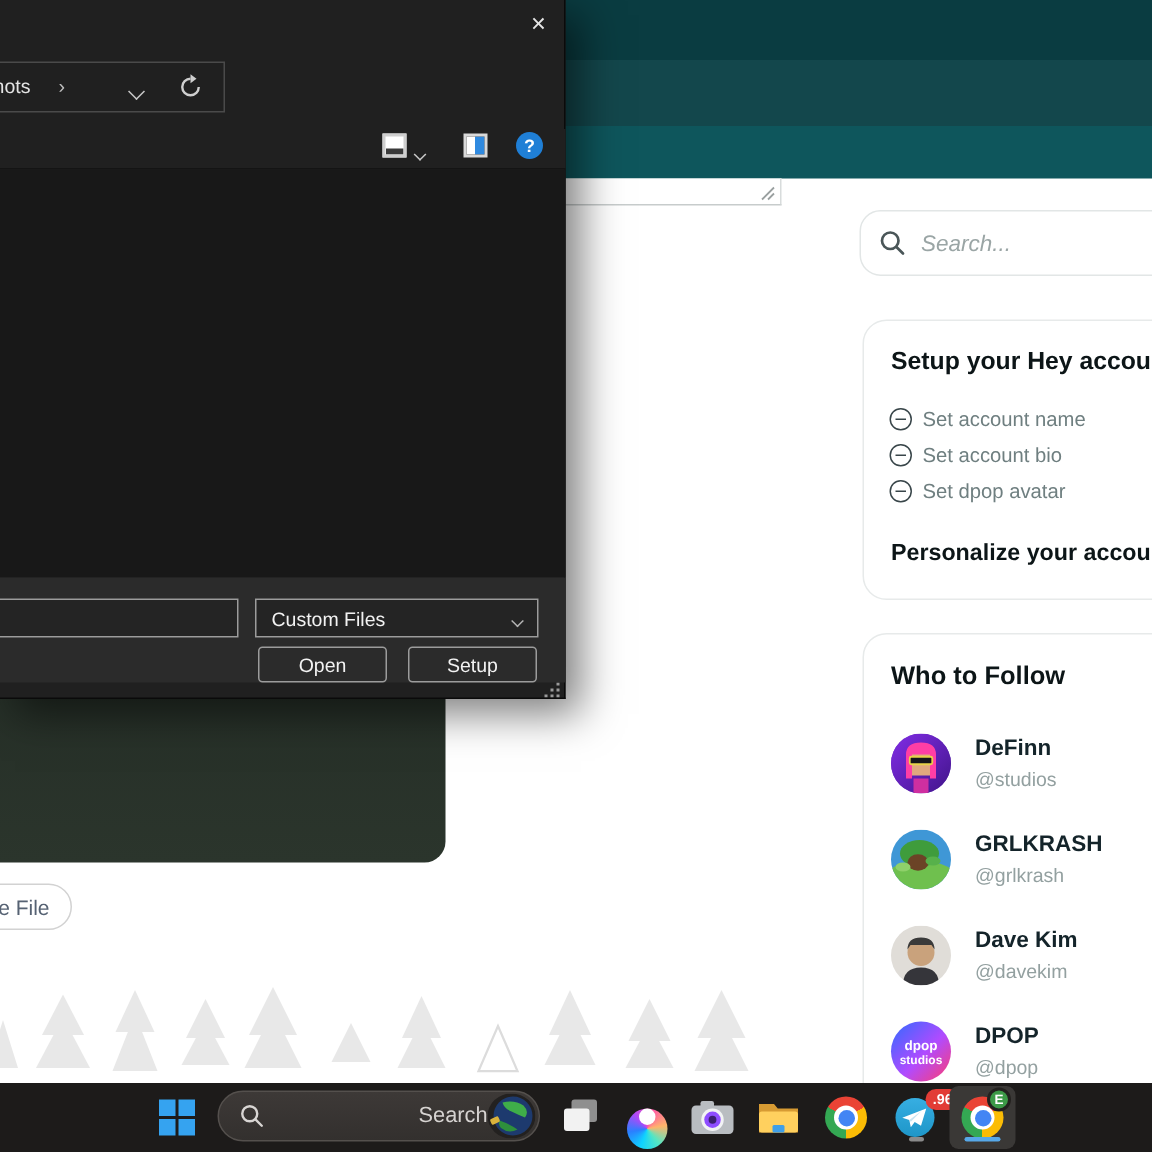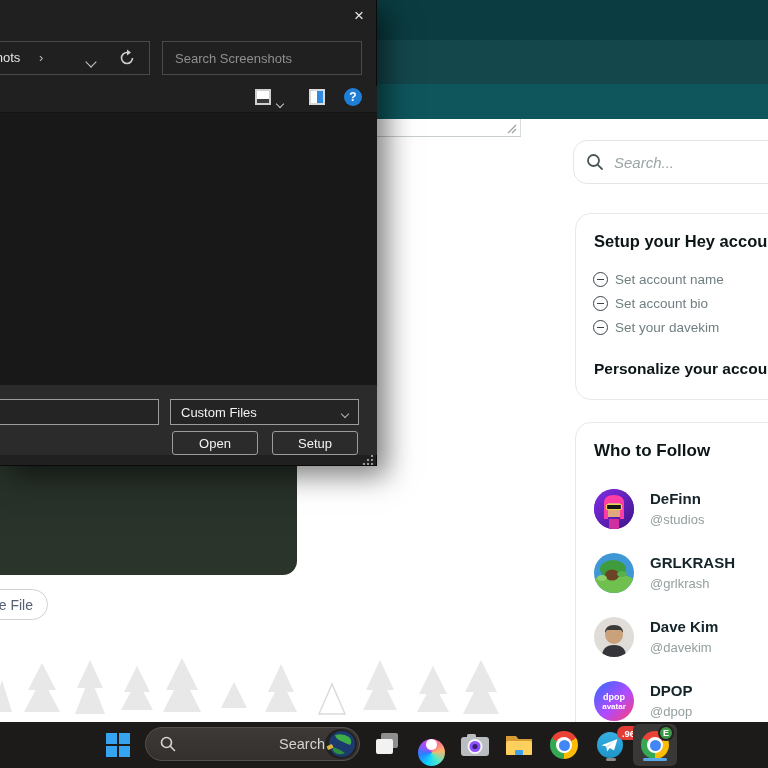--- a/index.html
+++ b/index.html
@@ -186,21 +186,21 @@
     <div class="chk-row" style="top:82px">
       <span class="circle-minus">
           <i></i>
         </span>
       <span class="chk-label">Set account bio</span>
     </div>
     <div class="chk-row" style="top:106px">
       <span class="circle-minus">
           <i></i>
         </span>
-      <span class="chk-label">Set your davekim</span>
+      <span class="chk-label">Set dpop avatar</span>
     </div>
     <div class="card-footer">Personalize your account</div>
   </div>
 
   <div class="abs card card2">
     <div class="card-title" style="font-size:17px">Who to Follow</div>
 
     <div class="user-row" style="top:66px">
       <span class="avatar">
         <svg width="40" height="40" viewBox="0 0 40 40">
@@ -247,21 +247,21 @@
         </svg>
       </span>
       <span class="uname">Dave Kim</span>
       <span class="uhandle">@davekim</span>
     </div>
 
     <div class="user-row" style="top:258px">
       <span class="avatar" style="background:linear-gradient(135deg,#2f6bff 0%,#b14bff 55%,#ff3d6e 100%);
                    display:flex;flex-direction:column;align-items:center;justify-content:center;">
         <span style="color:#fff;font-size:9px;font-weight:bold;line-height:10px">dpop</span>
-        <span style="color:#fff;font-size:8px;font-weight:bold;line-height:9px">avatar</span>
+        <span style="color:#fff;font-size:8px;font-weight:bold;line-height:9px">studios</span>
       </span>
       <span class="uname">DPOP</span>
       <span class="uhandle">@dpop</span>
     </div>
   </div>
 
   <div class="abs dialog">
     <div class="dlg-close">
       <span>×</span>
     </div>
@@ -269,27 +269,20 @@
     <div class="crumb-box">
       <span class="crumb-text">Screenshots</span>
       <span class="crumb-chev">›</span>
       <span class="crumb-drop"><span class="chev-down"></span></span>
       <svg class="crumb-refresh" width="20" height="20" viewBox="0 0 20 20">
         <path d="M15.5 10 A5.5 5.5 0 1 1 10 4.5" fill="none" stroke="#cfcfcf" stroke-width="1.6"></path>
         <polygon points="10,1.5 10,7.5 14,4.5" fill="#cfcfcf"></polygon>
       </svg>
     </div>
 
-    <div class="dlg-search">
-      <input placeholder="Search Screenshots" style="">
-      <svg width="14" height="14" viewBox="0 0 14 14">
-        <circle cx="5.6" cy="5.6" r="4.2" fill="none" stroke="#9a9a9a" stroke-width="1.5"></circle>
-        <line x1="8.8" y1="8.8" x2="12.6" y2="12.6" stroke="#9a9a9a" stroke-width="1.5"></line>
-      </svg>
-    </div>
 
     <div class="toolbar">
       <span class="tb-view"></span>
       <span class="tb-view-chev"><span class="chev-down" style="width:6px;height:6px"></span></span>
       <span class="tb-split"></span>
       <span class="tb-help">
         <span>?</span>
       </span>
     </div>
 

